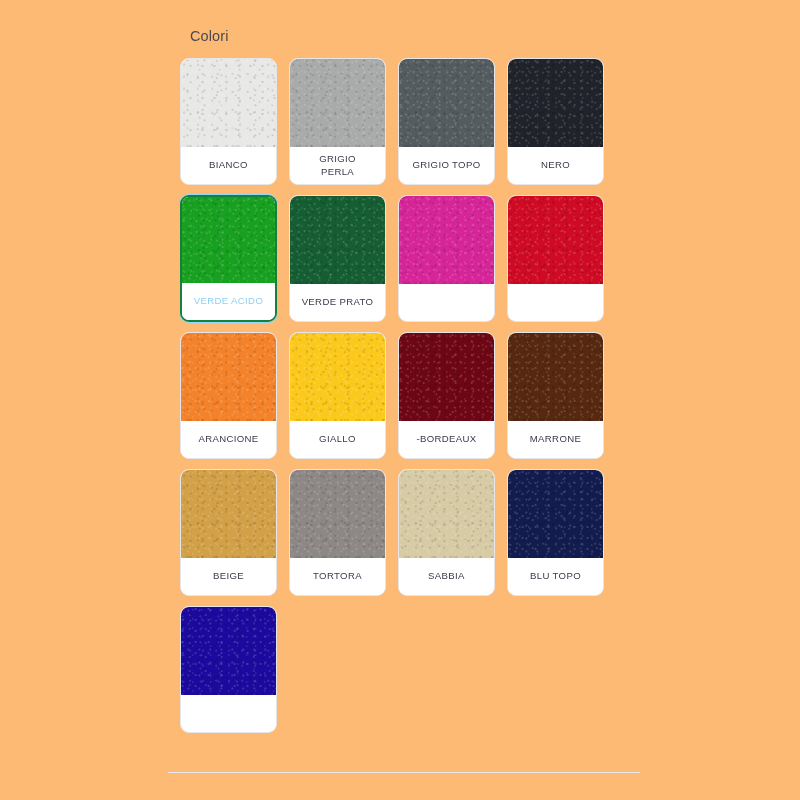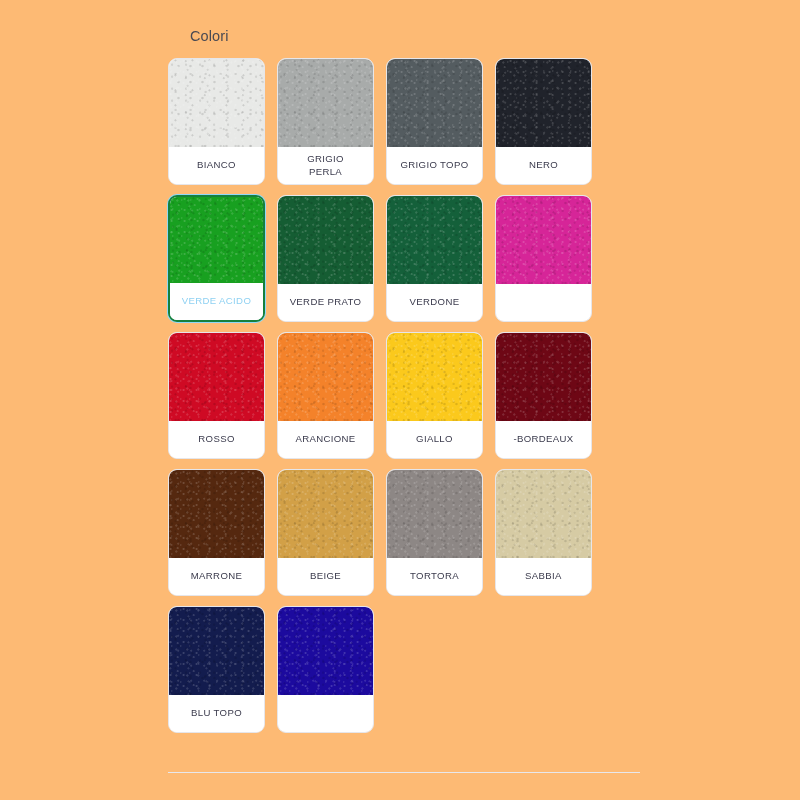--- a/index.html
+++ b/index.html
@@ -32,21 +32,21 @@
     letter-spacing: 0.1px;
     margin-left: 22px;
     margin-bottom: 14px;
     font-weight: 400;
   }
 
   .swatch-grid {
     display: flex;
     flex-wrap: wrap;
     width: 474px;
-    margin-left: 0;
+    margin-left: 12px;
   }
 
   .swatch-card {
     position: relative;
     width: 97px;
     height: 127px;
     margin-right: 12px;
     margin-bottom: 10px;
     background: #ffffff;
     border: 1px solid #e6e6ea;
@@ -161,29 +161,24 @@
         </div>
         <div class="swatch-card selected">
           <div class="swatch-color" style="background: rgb(24, 160, 32);"></div>
           <div class="swatch-label">VERDE ACIDO</div>
         </div>
         <div class="swatch-card">
           <div class="swatch-color" style="background: rgb(21, 93, 51);"></div>
           <div class="swatch-label">VERDE PRATO</div>
         </div>
         <div class="swatch-card">
-          <div class="swatch-color" style="background: rgb(20, 96, 58);"></div>
-          <div class="swatch-label">VERDONE</div>
-        </div>
-        <div class="swatch-card">
           <div class="swatch-color" style="background: rgb(214, 37, 152);"></div>
         </div>
         <div class="swatch-card">
           <div class="swatch-color" style="background: rgb(207, 10, 36);"></div>
-          <div class="swatch-label">ROSSO</div>
         </div>
         <div class="swatch-card">
           <div class="swatch-color" style="background: rgb(244, 130, 42);"></div>
           <div class="swatch-label">ARANCIONE</div>
         </div>
         <div class="swatch-card">
           <div class="swatch-color" style="background: rgb(251, 201, 28);"></div>
           <div class="swatch-label">GIALLO</div>
         </div>
         <div class="swatch-card">

